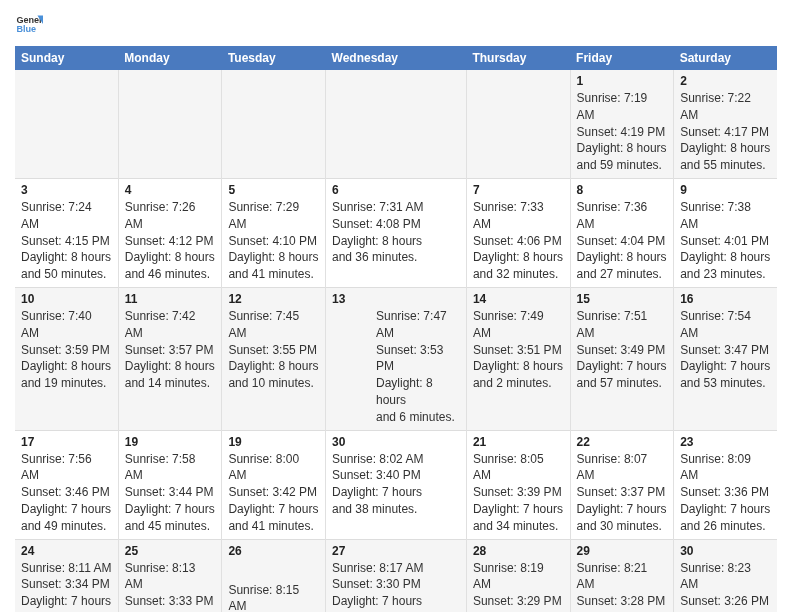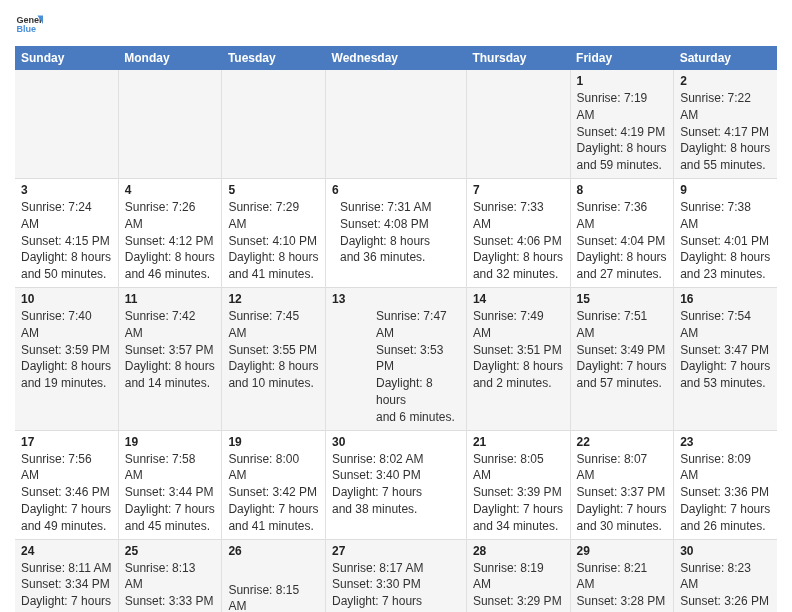--- a/index.html
+++ b/index.html
@@ -167,21 +167,21 @@
           </td>
           <td>
             <div class="day-number">5</div>
             <div class="day-info" style="white-space: pre-line;">Sunrise: 7:29 AM
 Sunset: 4:10 PM
 Daylight: 8 hours
 and 41 minutes.</div>
           </td>
           <td>
             <div class="day-number">6</div>
-            <div class="day-info" style="white-space: pre-line; margin-left: 8px;">Sunrise: 7:31 AM
+            <div class="day-info" style="white-space: pre-line;">Sunrise: 7:31 AM
 Sunset: 4:08 PM
 Daylight: 8 hours
 and 36 minutes.</div>
           </td>
           <td>
             <div class="day-number">7</div>
             <div class="day-info" style="white-space: pre-line;">Sunrise: 7:33 AM
 Sunset: 4:06 PM
 Daylight: 8 hours
 and 32 minutes.</div>

